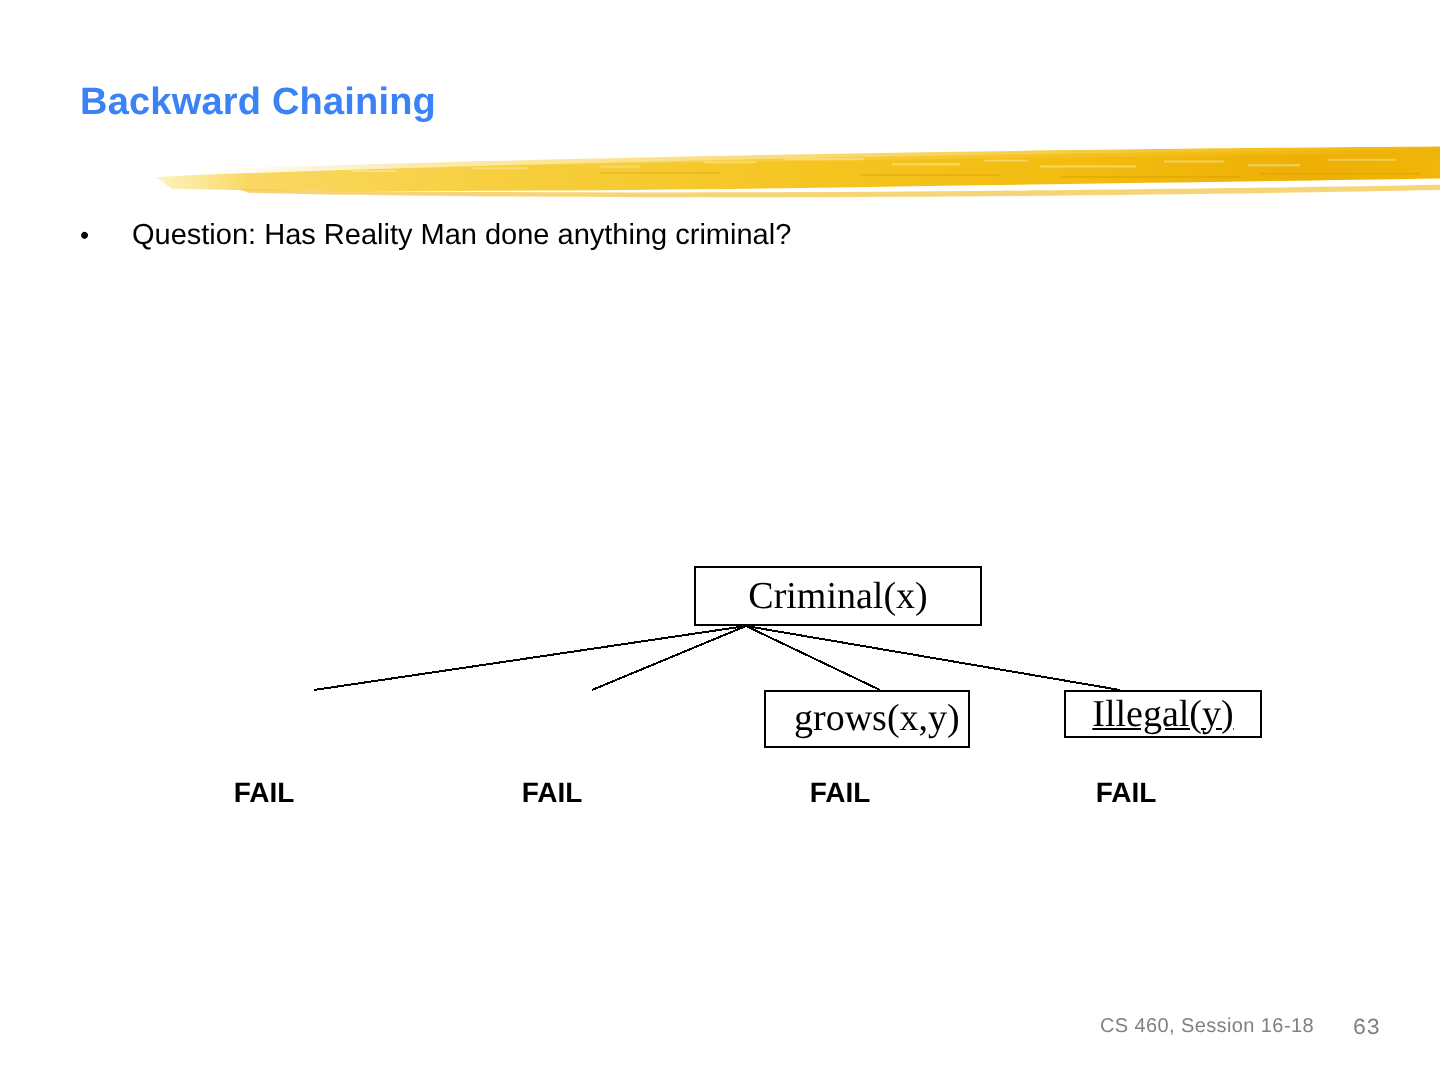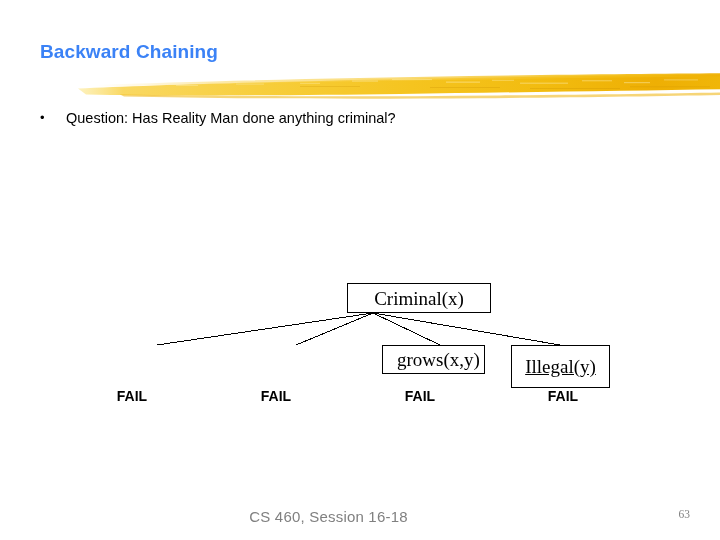--- a/index.html
+++ b/index.html
@@ -104,31 +104,31 @@
     white-space: nowrap;
     text-align: center;
   }
 
   
   #footer-text {
     position: absolute;
     left: 0px;
     top: 508px;
     width: 657px;
-    text-align: center;
-    font-family: "Liberation Sans", sans-serif;
-    font-size: 15px;
+    text-align: right;
+    font-family: "Liberation Sans", sans-serif;
+    font-size: 10px;
     color: #808080;
     letter-spacing: 0.2px;
   }
   #page-number {
     position: absolute;
     right: 30px;
     top: 508px;
-    font-family: Liberation Serif, serif;
+    font-family: Liberation Mono, monospace;
     font-size: 11.5px;
     color: #808080;
   }
 </style>
 </head>
 <body>
 
 <div id="slide-title">Backward Chaining</div>
 
 <svg id="title-rule" viewBox="0 0 720 40" preserveAspectRatio="none" aria-hidden="true">
@@ -199,18 +199,18 @@
 
   <div class="tree-node" id="node-root" style="left:307px; top:283px; width:144px; height:30px;margin-left:40px;">Criminal(x)</div>
 
   <div class="fail-label" style="left:102px; top:388px; width:60px;">FAIL</div>
 
   <div class="fail-label" style="left:246px; top:388px; width:60px;">FAIL</div>
 
   <div class="tree-node overflow-label" style="left:382px; top:345px; width:103px; height:29px;">grows(x,y)</div>
   <div class="fail-label" style="left:390px; top:388px; width:60px;">FAIL</div>
 
-  <div class="tree-node" style="left:511px; top:345px; width:99px; height:43px;text-decoration:underline;">Illegal(y)</div>
+  <div class="tree-node" style="left:532px; top:345px; width:99px; height:24px;text-decoration:underline;">Illegal(y)</div>
   <div class="fail-label" style="left:533px; top:388px; width:60px;">FAIL</div>
 </div>
 
 <div id="footer-text">CS 460,  Session 16-18</div>
 <div id="page-number">63</div>
 
 </body></html>

